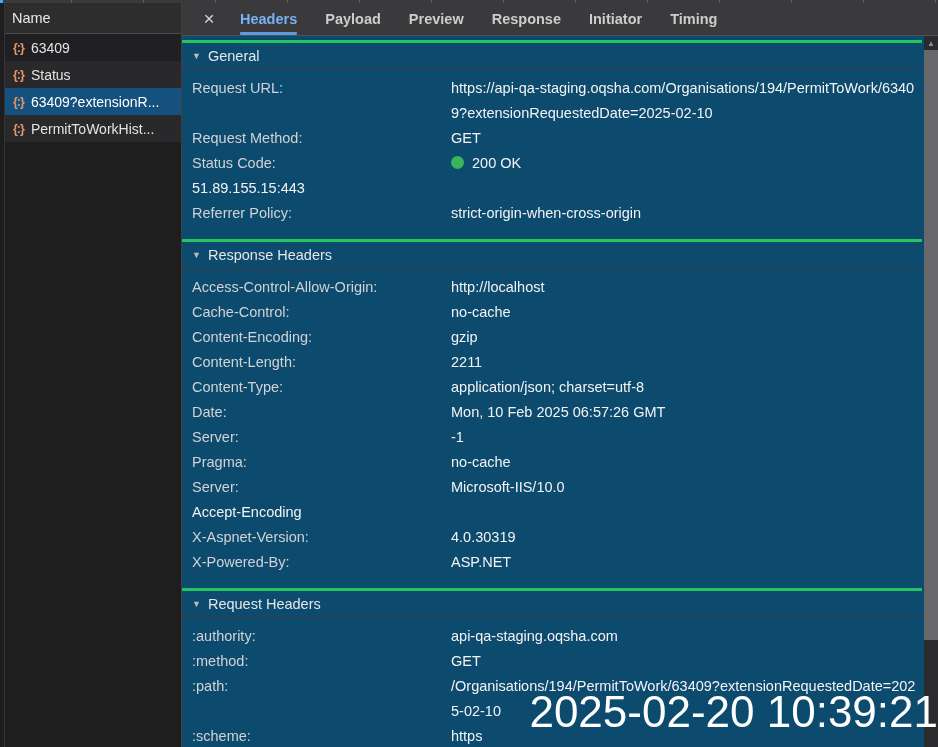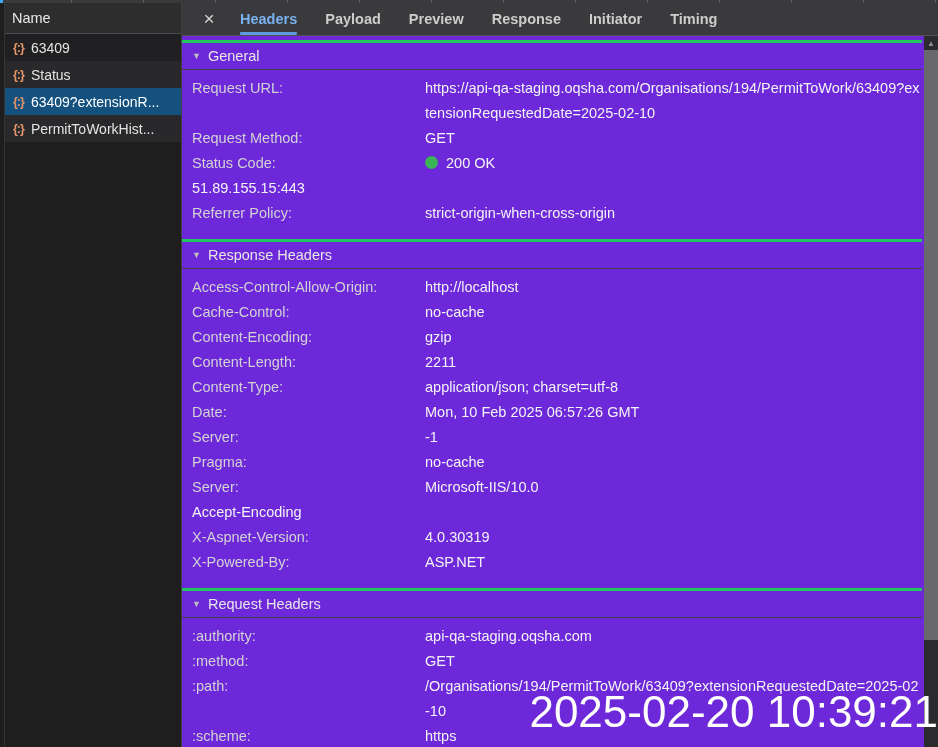--- a/index.html
+++ b/index.html
@@ -1,21 +1,21 @@
 <!DOCTYPE html>
 <html><head>
 <meta charset="utf-8">
 <style>
   * { box-sizing: border-box; margin: 0; padding: 0; }
   html,body { background:#1b1b1c; }
   .app {
     position: relative;
     width: 938px; height: 747px;
     overflow: hidden;
-    background: #6d28d9;
+    background: #0c4a6e;
     font-family: "Liberation Sans", sans-serif;
     color: #e8e8e8;
   }
   
   .top-strip {
     height: 3px; width: 100%;
     background: repeating-linear-gradient(90deg, #3a3a3c 0 71px, #626264 71px 72px);
     position: relative;
   }
   .top-strip::before {
@@ -86,21 +86,21 @@
   .section { border-top: 3px solid #22c55e; }
   .section-header {
     height: 27px; line-height: 26px;
     border-bottom: 1px solid #3f3f41;
     padding-left: 10px;
     font-size: 14.5px; color: #e6e6e7;
     cursor: pointer;
   }
   .caret { font-size: 9px; color: #bdbdbe; margin-right: 7px; vertical-align: 2px; }
   .section-body { padding: 6px 0 13px; }
-  .row { display: flex; padding-left: 10px; line-height: 25px; font-size: 14.5px; }
+  .row { display: flex; padding-left: 10px; line-height: 25px; font-size: 14.5px; gap: 26px; }
   .row-name { width: 233px; flex: none; color: #d2d2d4; }
   .row-value { flex: 1; color: #f3f3f4; word-break: break-all; }
   .status-dot {
     display: inline-block; width: 13px; height: 13px; border-radius: 50%;
     margin-right: 8px; vertical-align: -1px; background:#3ab457;
   }
 
   
   .scroll-rail {
     position: absolute; right: 0; top: 33px; bottom: 0; width: 14px;

